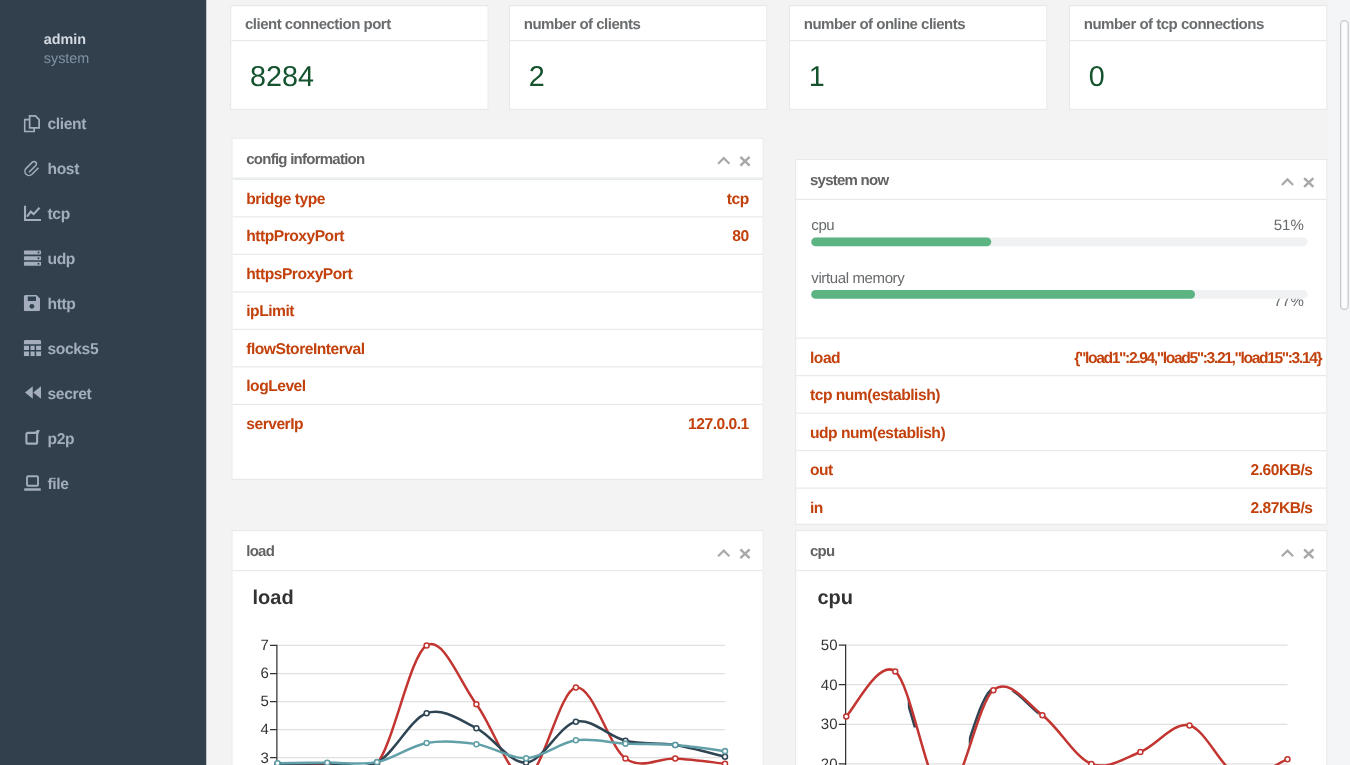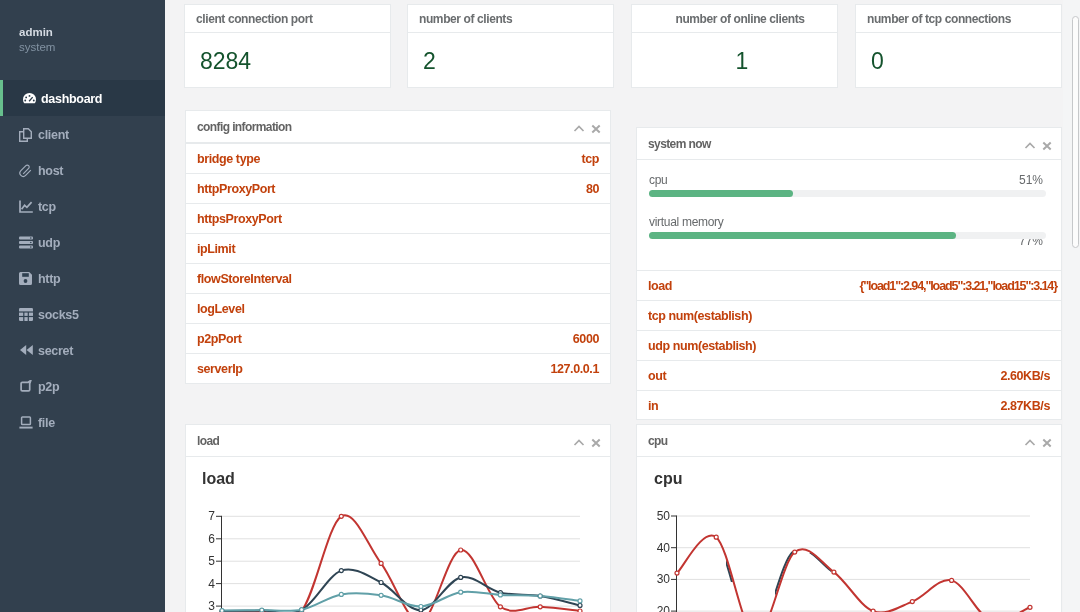--- a/index.html
+++ b/index.html
@@ -1,20 +1,20 @@
 <!DOCTYPE html>
 <html><head>
 <meta charset="utf-8">
 <style>
 * { margin:0; padding:0; box-sizing:border-box; }
 html,body { width:1080px; height:612px; overflow:hidden; }
 body { font-family:"Liberation Sans",sans-serif; background:#f3f3f4; position:relative; }
 
 
-#sidebar { position:absolute; left:0; top:0; width:165px; height:612px; background:#32404e; }
+#sidebar { position:absolute; left:0; top:0; width:165px; height:612px; background:#32404e;padding-left:16px; }
 .prof { padding:26px 0 0 19px; }
 .prof .nm { color:#d4dae2; font-size:11.5px; font-weight:bold; line-height:13px; }
 .prof .sys { color:#8292a2; font-size:11.5px; line-height:14px; margin-top:1px; }
 #menu { position:absolute; top:80px; left:0; width:165px; }
 .mi { height:36px; line-height:38px; color:#a3adbc; font-size:12.5px; letter-spacing:-0.3px; font-weight:bold; position:relative; }
 .mi .ic { position:absolute; left:19px; top:12px; width:14px; height:14px; }
 .mi .ic svg { display:block; }
 .mi .tx { position:absolute; left:38px; top:0; }
 .mi.act { background:#293846; color:#ffffff; border-left:3px solid #67bf8d; }
 .mi.act .ic { left:19px; }
@@ -48,35 +48,20 @@
 </style>
 </head>
 <body>
 
 <div id="sidebar">
   <div class="prof">
       <div class="nm">admin</div>
       <div class="sys">system</div>
     </div>
   <div id="menu">
-    <div class="mi act">
-        <span class="ic" id="i-dash">
-          <svg width="15" height="13" viewBox="0 0 16 14">
-            <path fill="currentColor" d="M8,1 A7,7 0 0 0 1,8 A7,7 0 0 0 2.4,12.2 L13.6,12.2 A7,7 0 0 0 15,8 A7,7 0 0 0 8,1 Z"></path>
-            <g fill="#293846">
-              <circle cx="8" cy="4.2" r="1"></circle>
-              <circle cx="4.4" cy="5.8" r="1"></circle>
-              <circle cx="3.4" cy="9.2" r="1"></circle>
-              <circle cx="12.6" cy="9.2" r="1"></circle>
-            </g>
-            <path d="M7.6,10 L11.4,5.6" stroke="#293846" stroke-width="1.4" fill="none"></path>
-          </svg>
-        </span>
-        <span class="tx">dashboard</span>
-      </div>
     <div class="mi">
         <span class="ic" id="i-client">
           <svg width="13" height="14" viewBox="0 0 13 14" fill="none" stroke="currentColor" stroke-width="1.4">
             <path d="M4.7,3.7 L4.7,0.7 L9.3,0.7 L12.3,3.7 L12.3,10.3 L4.7,10.3 Z"></path>
             <path d="M4.7,3.7 L0.7,3.7 L0.7,13.3 L8.3,13.3 L8.3,10.3"></path>
           </svg>
         </span>
         <span class="tx">client</span>
       </div>
     <div class="mi">
@@ -165,21 +150,21 @@
 </div>
 
 <div class="card" style="left:184px;top:4px;width:207px;height:84px;">
     <div class="hd">client connection port</div>
     <div class="num">8284</div>
   </div>
 <div class="card" style="left:407px;top:4px;width:207px;height:84px;">
     <div class="hd">number of clients</div>
     <div class="num">2</div>
   </div>
-<div class="card" style="left:631px;top:4px;width:207px;height:84px;text-align:center;">
+<div class="card" style="left:631px;top:4px;width:207px;height:84px;">
     <div class="hd">number of online clients</div>
     <div class="num">1</div>
   </div>
 <div class="card" style="left:855px;top:4px;width:207px;height:84px;">
     <div class="hd">number of tcp connections</div>
     <div class="num">0</div>
   </div>
 
 <div class="panel" style="left:185px;top:110px;width:426px;height:274px;">
   <div class="phd">
@@ -209,24 +194,20 @@
       <span class="l">ipLimit</span>
       <span class="r"></span>
     </div>
   <div class="trow">
       <span class="l">flowStoreInterval</span>
       <span class="r"></span>
     </div>
   <div class="trow">
       <span class="l">logLevel</span>
       <span class="r"></span>
-    </div>
-  <div class="trow">
-      <span class="l">p2pPort</span>
-      <span class="r">6000</span>
     </div>
   <div class="trow">
       <span class="l">serverIp</span>
       <span class="r">127.0.0.1</span>
     </div>
 </div>
 
 <div class="panel" style="left:636px;top:127px;width:426px;height:293px;">
   <div class="phd">
       <span class="ttl">system now</span>

